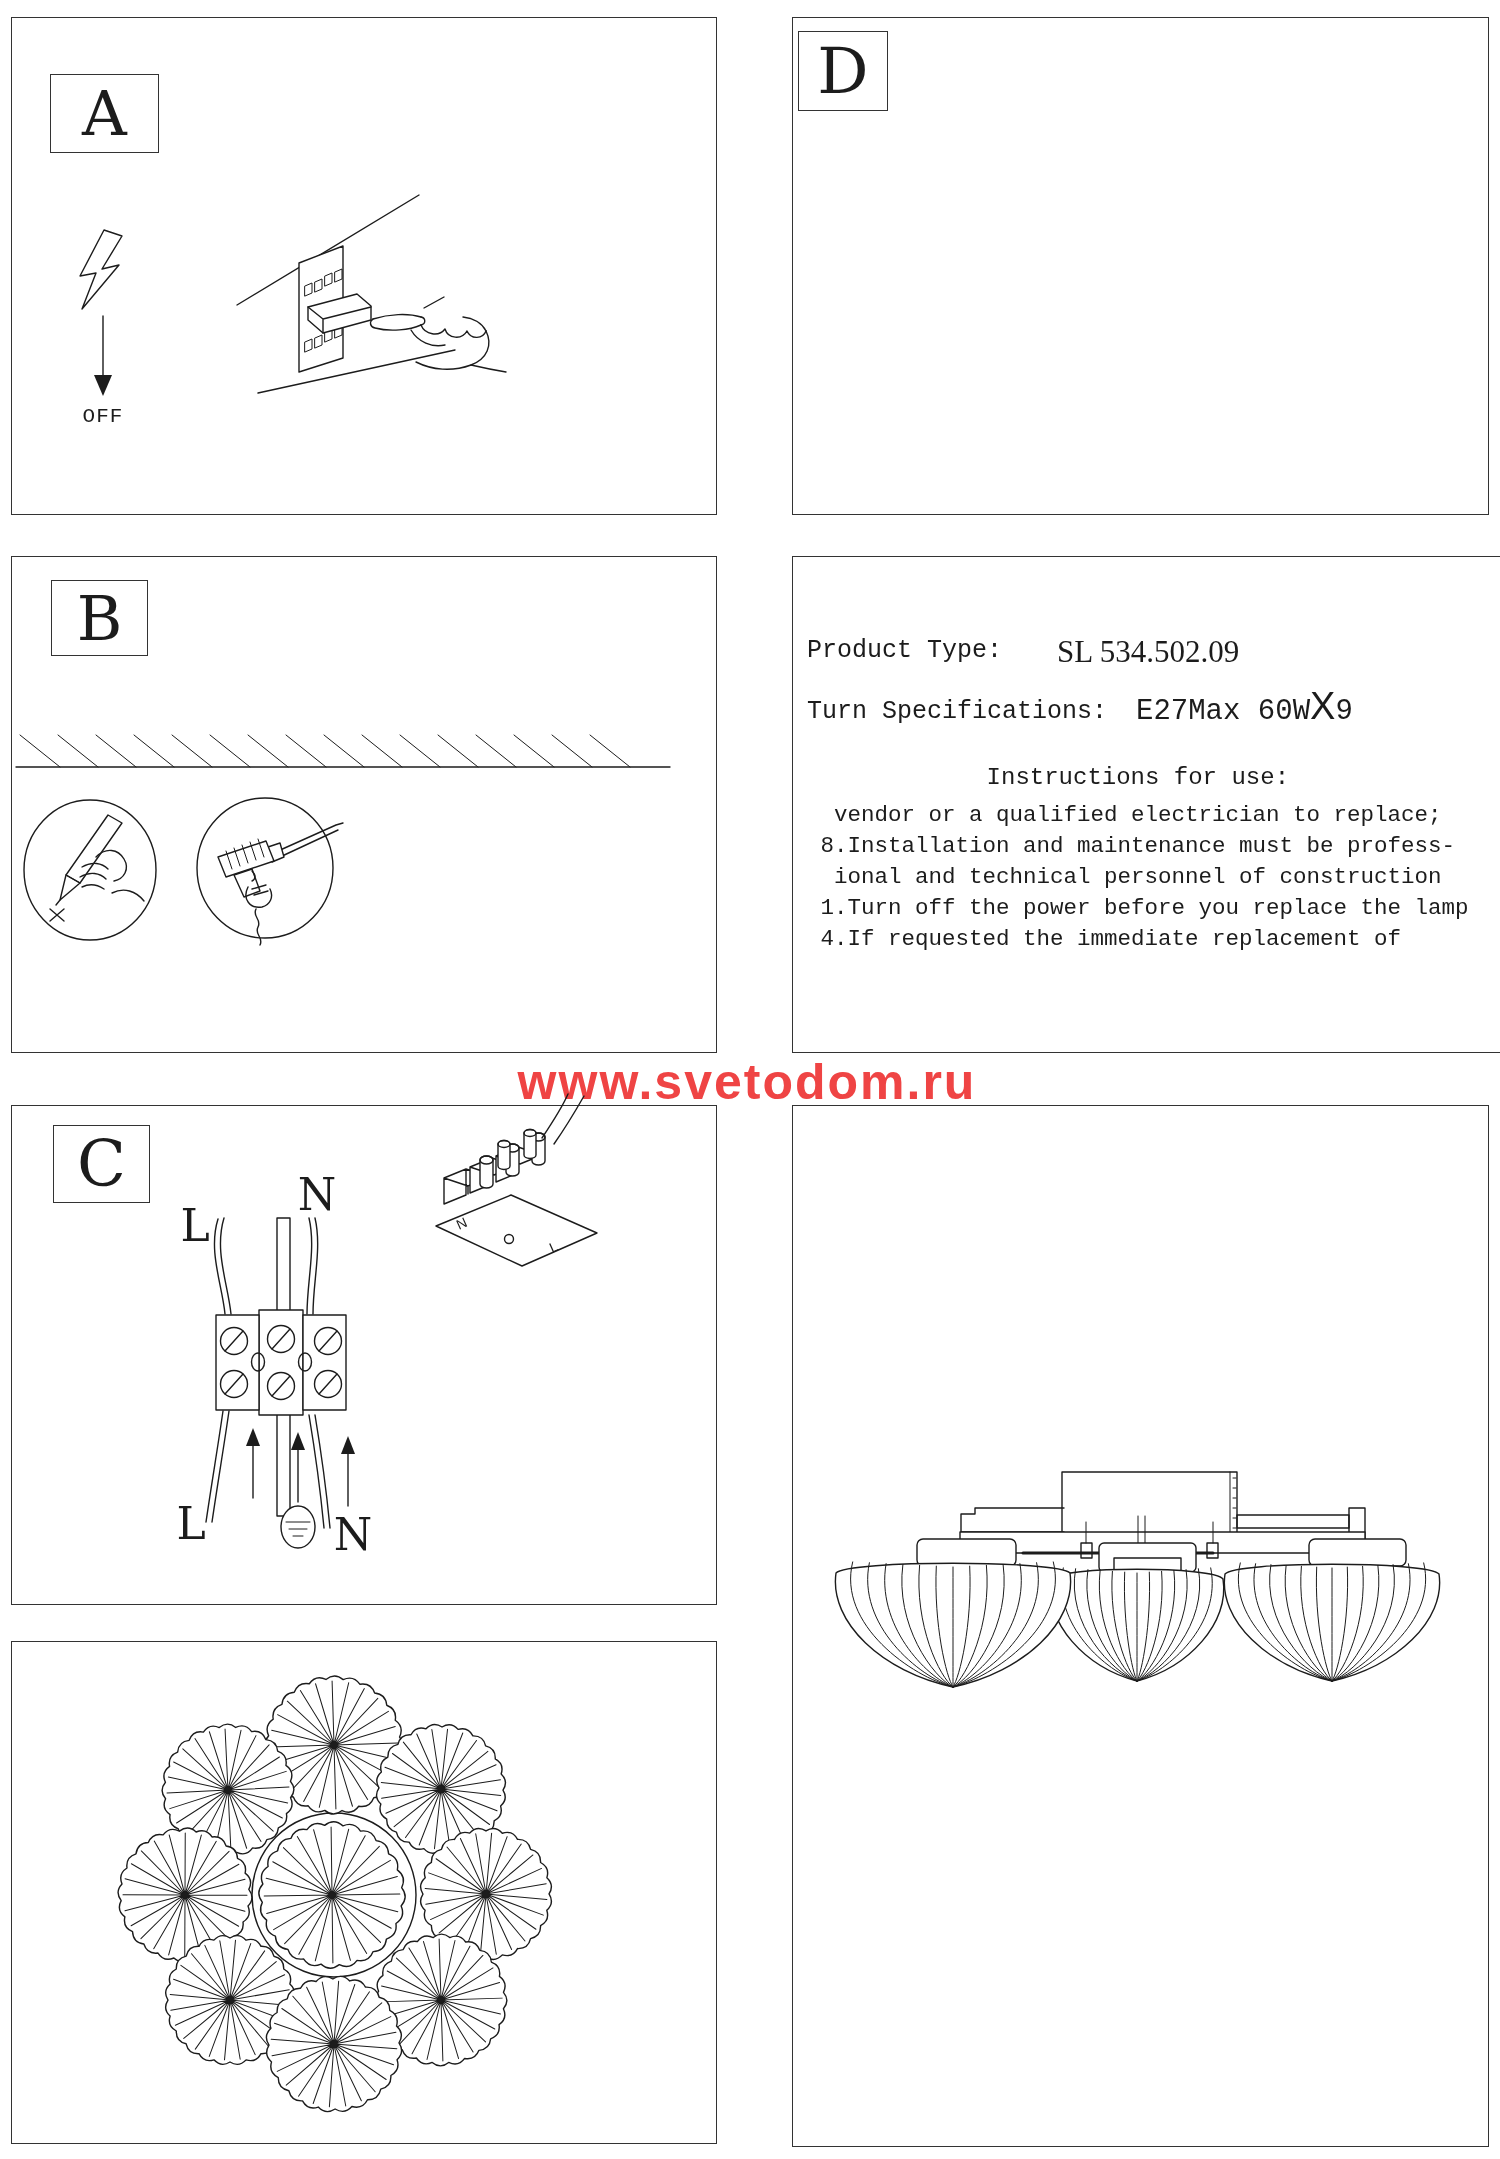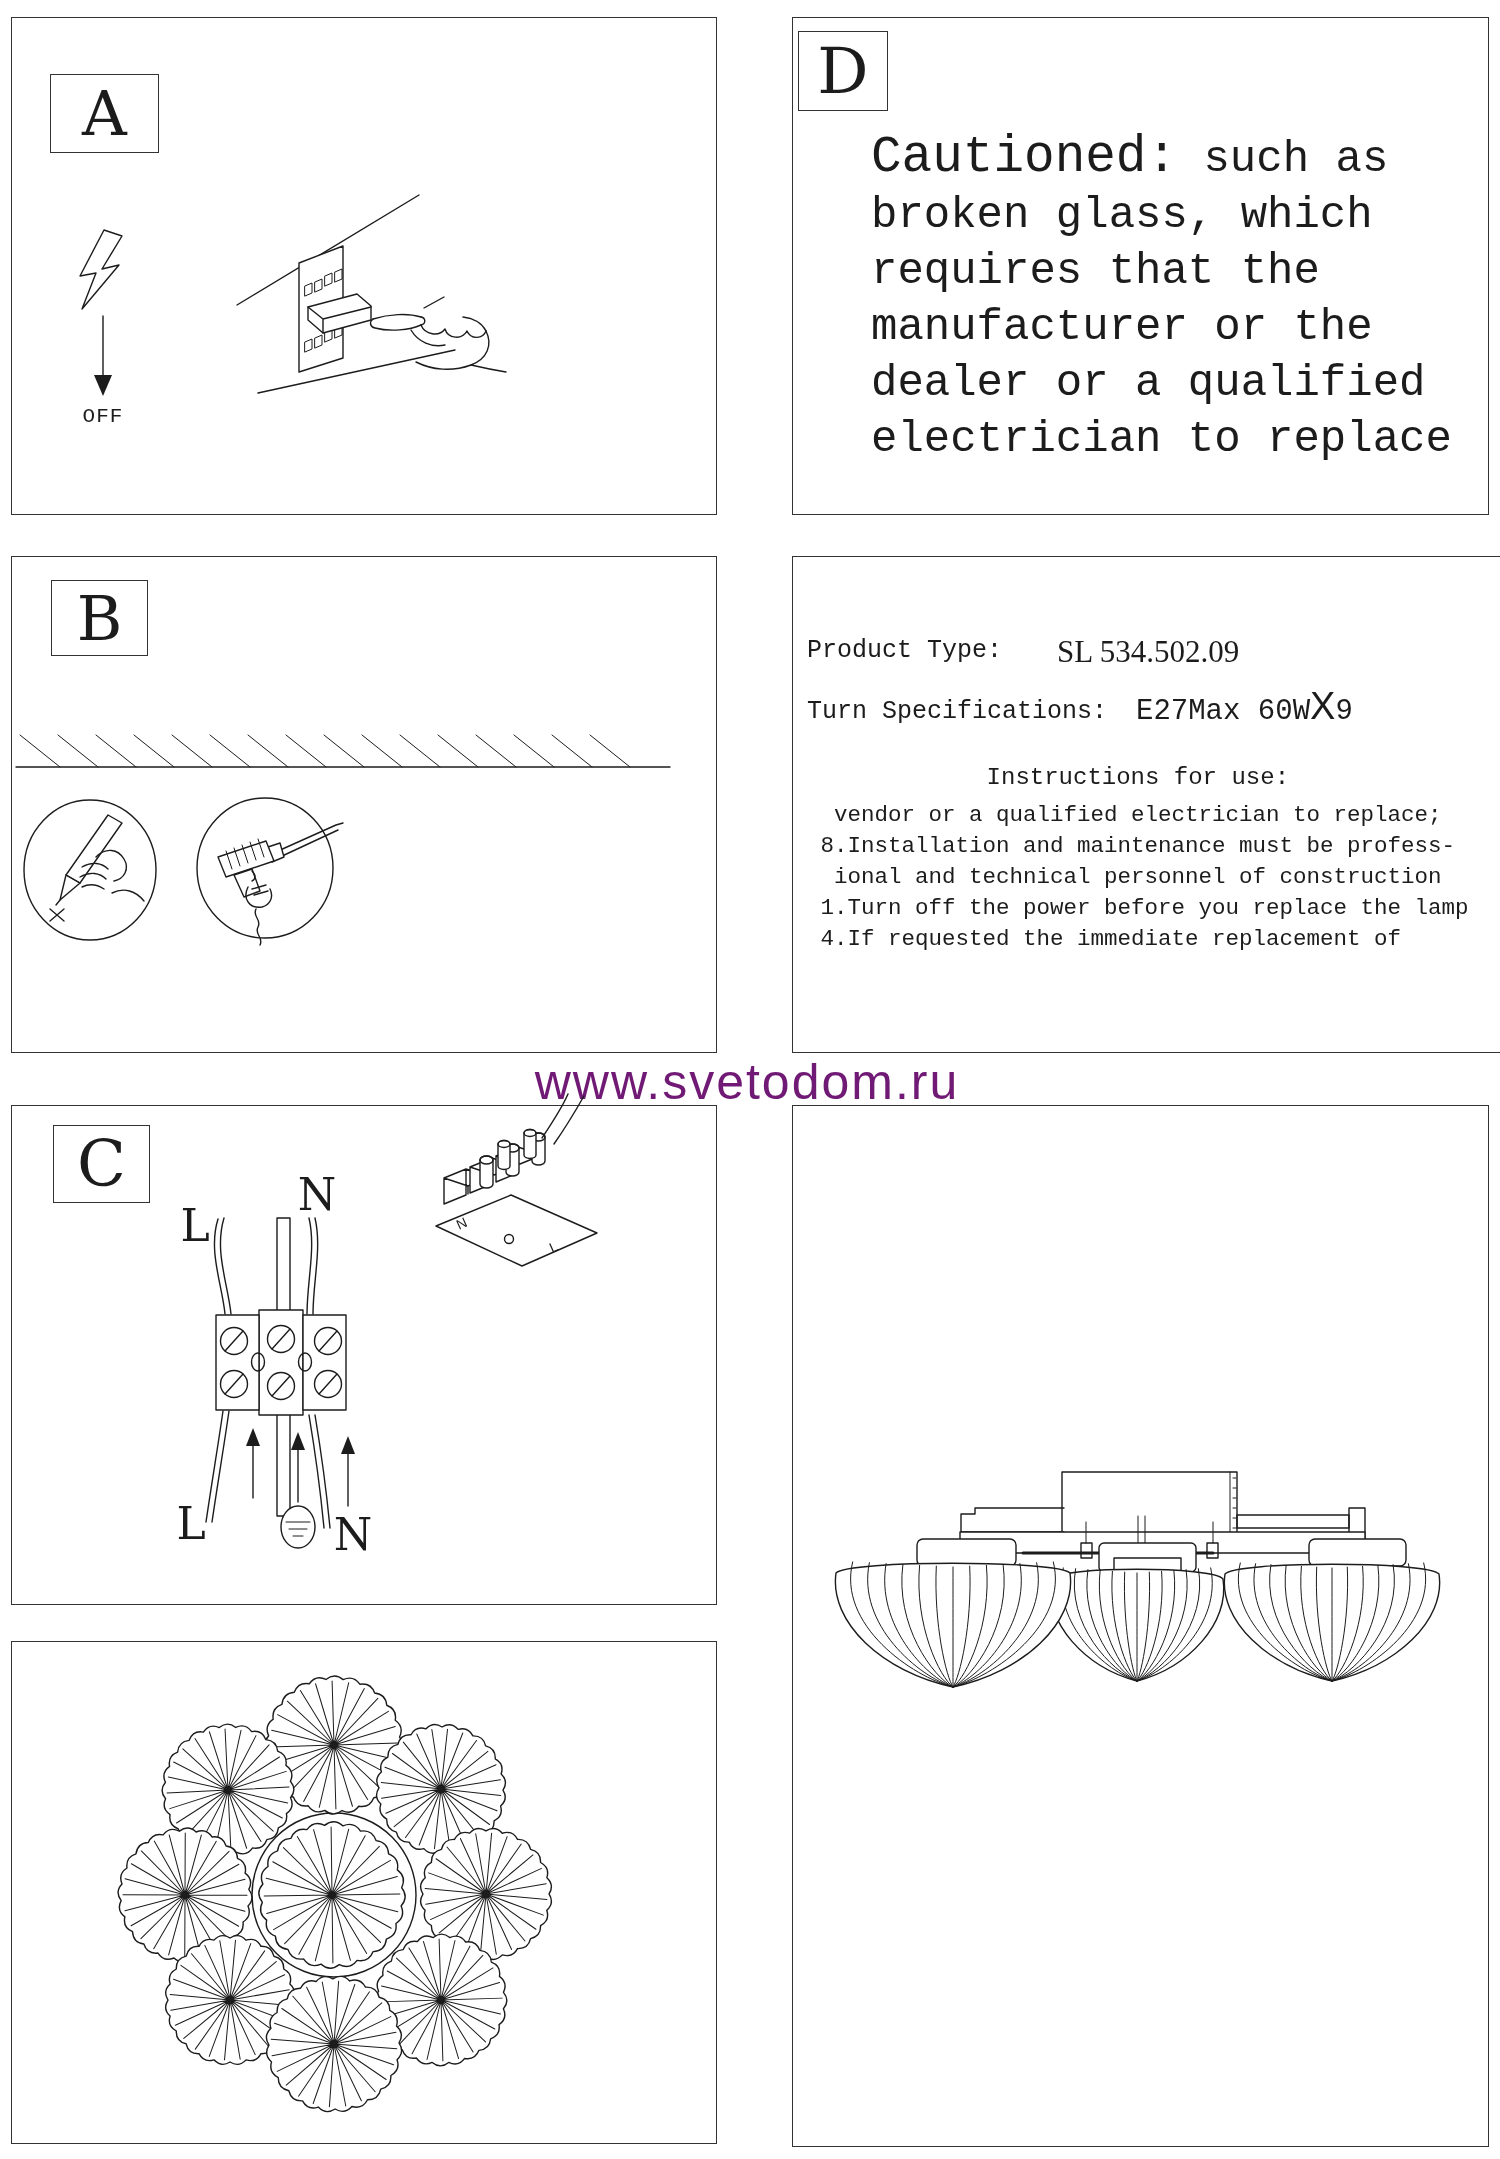--- a/index.html
+++ b/index.html
@@ -15,22 +15,22 @@
   #panel-bottom{left:11px;top:1641px;width:706px;height:503px;}
 
   .tag{position:absolute;border:1.2px solid #333;background:#fff;display:flex;align-items:center;justify-content:center;
        font-family:"DejaVu Serif", serif;}
   #panel-a .tag{left:38px;top:56px;width:107px;height:77px;font-size:62px;}
   #panel-b .tag{left:39px;top:23px;width:95px;height:74px;font-size:62px;}
   #panel-c .tag{left:41px;top:19px;width:95px;height:76px;font-size:64px;}
   #panel-d .tag{left:5px;top:13px;width:88px;height:78px;font-size:64px;}
 
   .wm{position:absolute;left:747px;top:1053px;transform:translateX(-50%);
-      font-family:"Liberation Sans", sans-serif;font-weight:normal;font-size:50px;letter-spacing:2px;
-      color:#701a75;white-space:nowrap;}
+      font-family:"Liberation Sans", sans-serif;font-weight:bold;font-size:50px;letter-spacing:2px;
+      color:#ef4444;white-space:nowrap;}
 
   
   .caution{position:absolute;left:78px;top:112px;font-size:44px;line-height:56px;white-space:nowrap;}
   .caution .big{font-size:51px;}
 
   
   .pt{position:absolute;white-space:nowrap;}
   #lbl-type{left:14px;top:79px;font-size:25px;}
   #val-type{left:264px;top:77px;font-size:31px;font-family:"Liberation Serif", serif;}
   #lbl-bulb{left:14px;top:140px;font-size:25px;}
@@ -97,28 +97,20 @@
           <line x1="412" y1="290" x2="432" y2="279"></line>
         </g>
       </g>
     </svg>
   </section>
 
   <section class="panel" id="panel-d">
     <div class="tag">
         <span>D</span>
       </div>
-    <div class="caution">
-      <div><span class="big">Cautioned:</span> <span>such as</span></div>
-      <div>broken glass, which</div>
-      <div>requires that the</div>
-      <div>manufacturer or the</div>
-      <div>dealer or a qualified</div>
-      <div>electrician to replace</div>
-    </div>
   </section>
 
   <section class="panel" id="panel-b">
     <div class="tag">
         <span>B</span>
       </div>
     <svg width="706" height="497" viewBox="0 0 706 497">
       <g>
         <line x1="4" y1="210" x2="658" y2="210"></line>
         <path class="gen-hatch thin" d="M8,178L48,210M46,178L86,210M84,178L124,210M122,178L162,210M160,178L200,210M198,178L238,210M236,178L276,210M274,178L314,210M312,178L352,210M350,178L390,210M388,178L428,210M426,178L466,210M464,178L504,210M502,178L542,210M540,178L580,210M578,178L618,210"></path>

